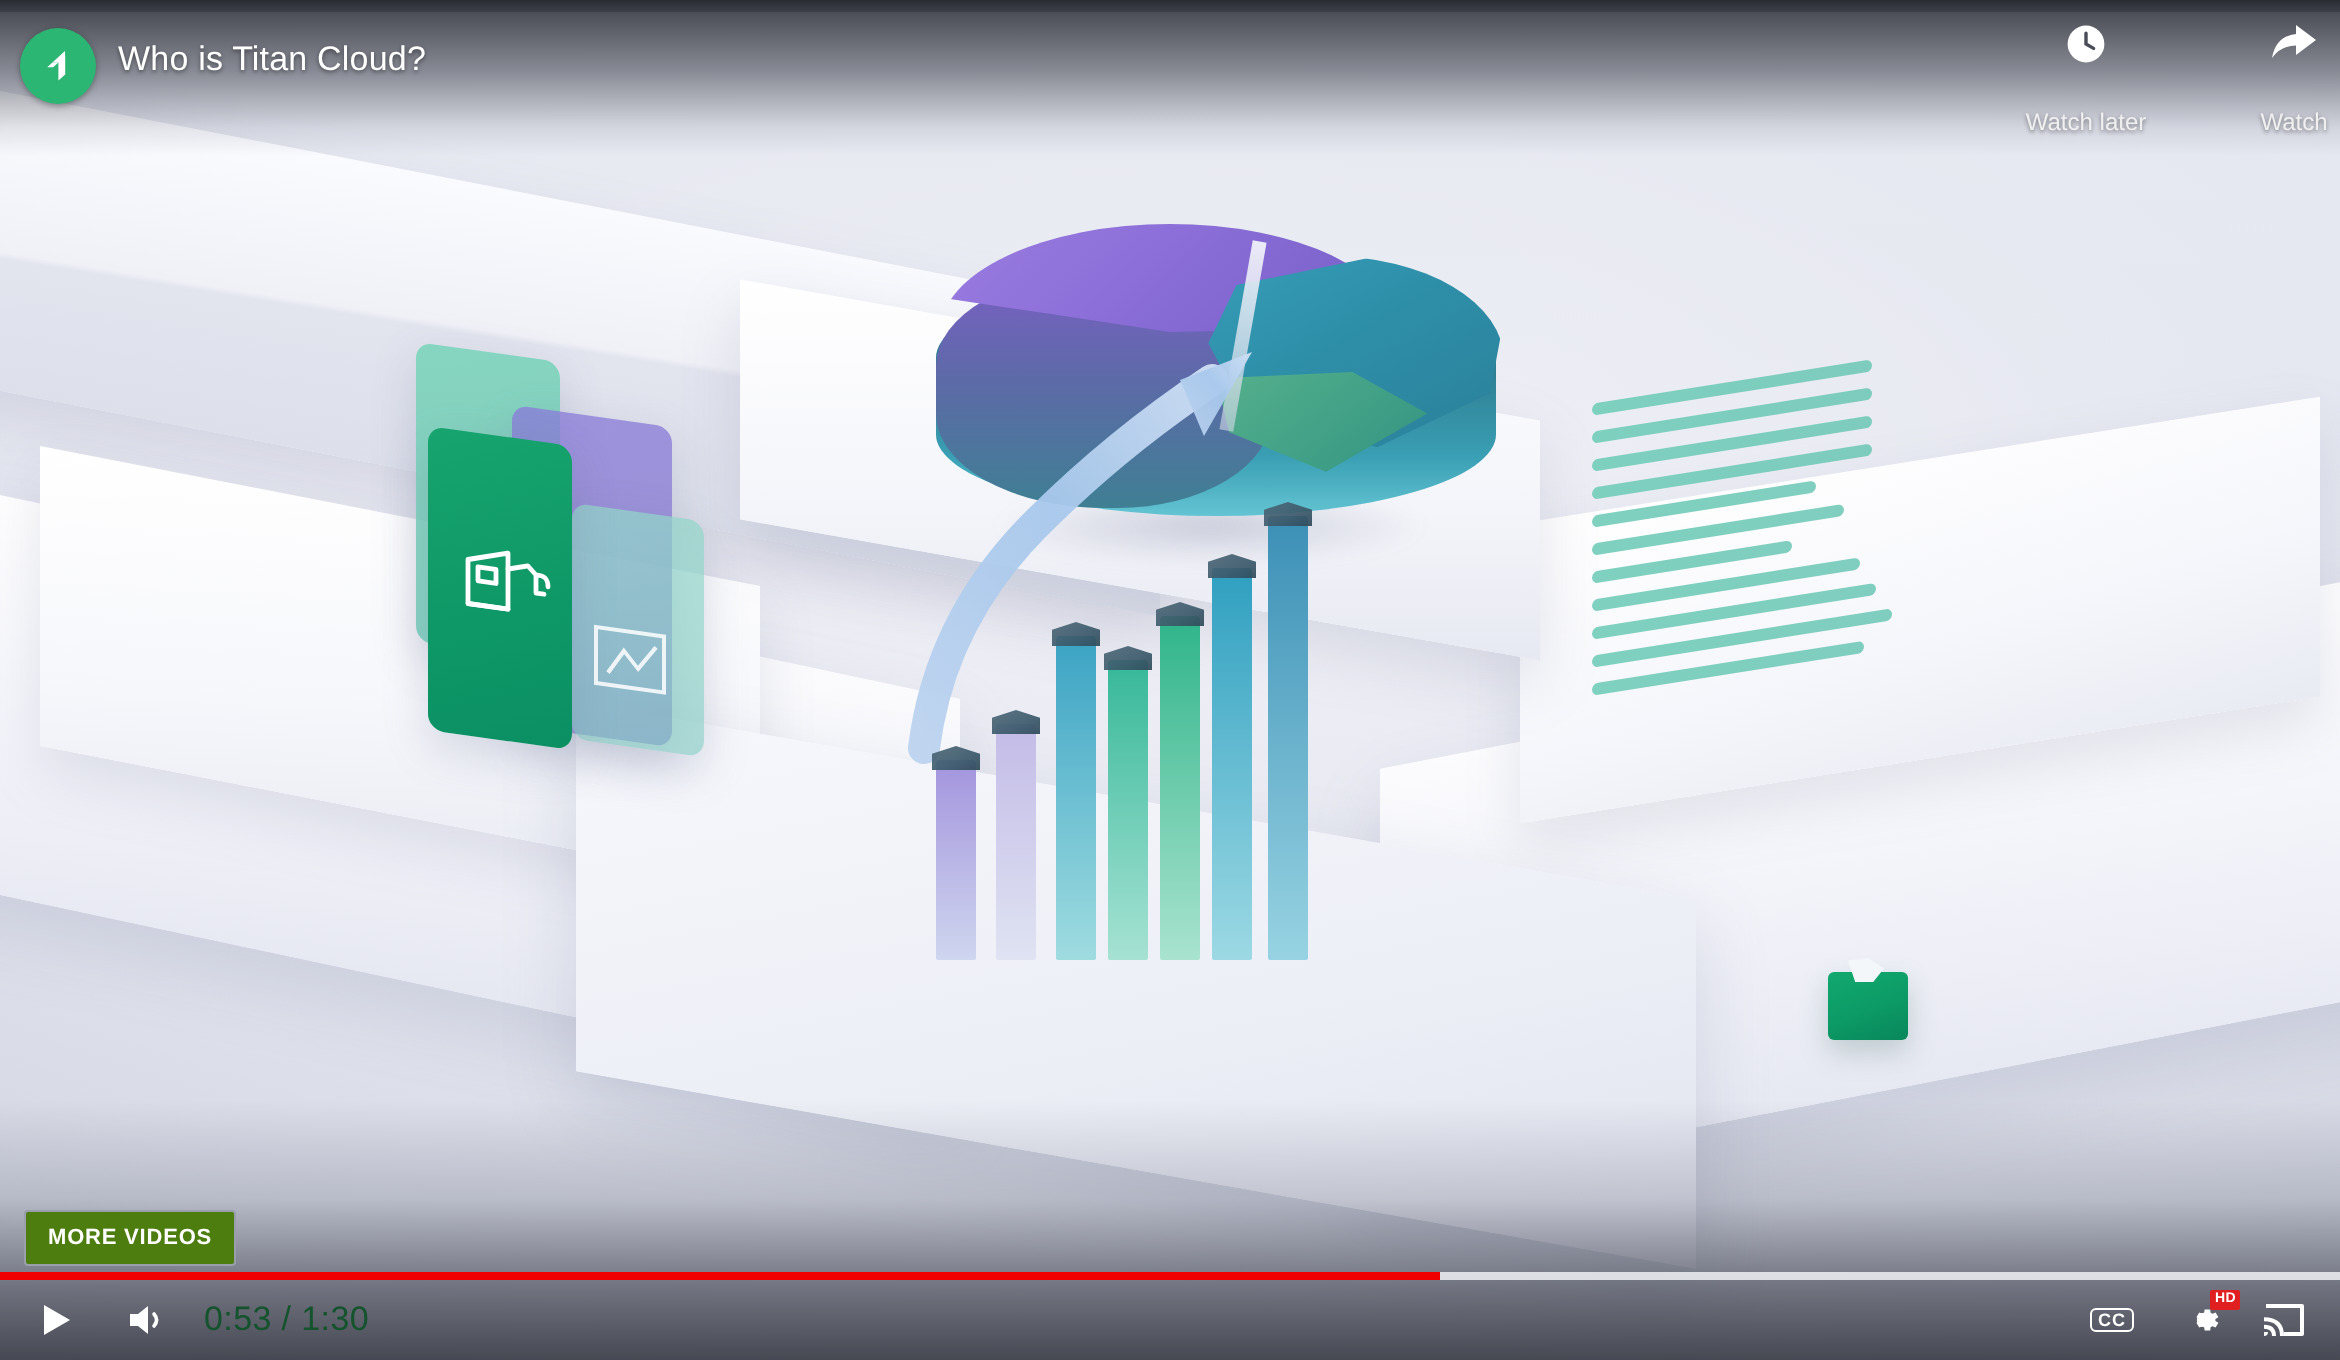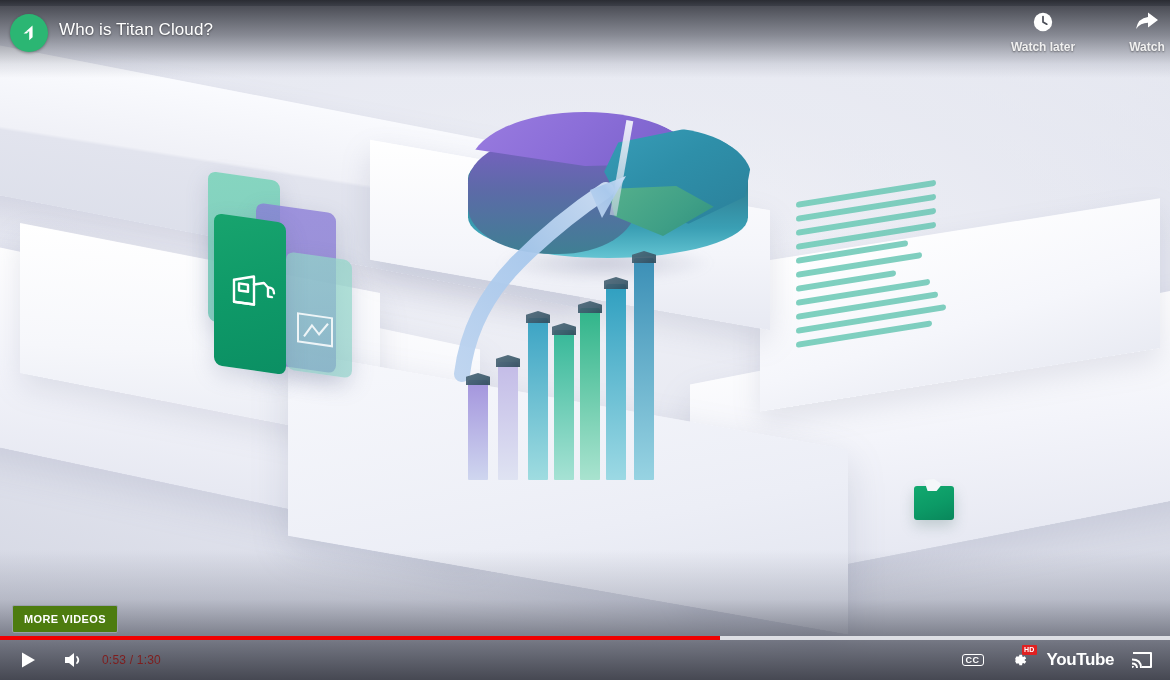--- a/index.html
+++ b/index.html
@@ -285,21 +285,21 @@
   }
   .top-action {
     display: flex; flex-direction: column; align-items: center;
     width: 78px;
     color: #f0f0f0;
     font-size: 12px;
     text-shadow: 0 1px 2px rgba(0,0,0,0.45);
     cursor: pointer;
   }
   .top-action .ta-icon { height: 24px; display: flex; align-items: center; justify-content: center; }
-  .top-action .ta-label { margin-top: 6px; white-space: nowrap; font-weight: bold; }
+  .top-action .ta-label { margin-top: 20px; white-space: nowrap; }
 
   .bottom-scrim {
     position: absolute; left: 0; bottom: 0; width: 100%; height: 130px;
     background: linear-gradient(180deg, rgba(120,124,140,0) 0%, rgba(104,108,124,0.28) 38%, rgba(74,77,89,0.72) 72%, rgba(58,60,70,0.92) 100%);
     z-index: 5;
   }
   .more-videos {
     position: absolute; left: 12px; bottom: 47px;
     z-index: 8;
     background: #4d7c0f;
@@ -331,22 +331,22 @@
     z-index: 8;
     display: flex; align-items: center;
     color: #fff;
   }
   .ctrl {
     display: flex; align-items: center; justify-content: center;
     height: 40px; min-width: 40px;
     cursor: pointer;
   }
   .time-display {
-    color: #7f1d1d;
-    font-size: 12px;
+    color: #14532d;
+    font-size: 17px;
     margin-left: 8px;
     letter-spacing: .2px;
     white-space: nowrap;
   }
   .ctrl-spacer { flex: 1; }
   .cc-btn {
     border: 1.5px solid #ffffff;
     border-radius: 3px;
     padding: 1px 3px;
     font-size: 9px;
@@ -522,23 +522,20 @@
     <div class="ctrl">
       <span class="cc-btn">CC</span>
     </div>
     <div class="ctrl gear-wrap" style="margin-left:6px;">
       <svg width="20" height="20" viewBox="0 0 20 20">
         <path fill="#ffffff" d="M10 6.4a3.6 3.6 0 1 0 0 7.2 3.6 3.6 0 0 0 0-7.2zm0 5.4a1.8 1.8 0 1 1 0-3.6 1.8 1.8 0 0 1 0 3.6z"></path>
         <path fill="#ffffff" d="M17.2 11.4l-1.5-.9a5.9 5.9 0 0 0 0-1l1.5-.9-1.4-2.4-1.6.7a6 6 0 0 0-.9-.5l-.2-1.7h-2.8l-.2 1.7a6 6 0 0 0-.9.5l-1.6-.7-1.4 2.4 1.5.9a5.9 5.9 0 0 0 0 1l-1.5.9 1.4 2.4 1.6-.7c.3.2.6.4.9.5l.2 1.7h2.8l.2-1.7c.3-.1.6-.3.9-.5l1.6.7z"></path>
       </svg>
       <span class="hd-badge">HD</span>
     </div>
-    <div class="ctrl" style="min-width:auto; padding:0 8px;">
-      <span class="yt-word">YouTube</span>
-    </div>
     <div class="ctrl" style="margin-right:8px;">
       <svg width="22" height="18" viewBox="0 0 22 18">
         <path d="M2 2 L20 2 L20 16 L11 16" fill="none" stroke="#ffffff" stroke-width="2" stroke-linejoin="round"></path>
         <path d="M1 16 A1 1 0 0 0 2 15" fill="none" stroke="#ffffff" stroke-width="2"></path>
         <path d="M1 12.4 Q6 12.4 6 17" fill="none" stroke="#ffffff" stroke-width="2"></path>
         <path d="M1 8.6 Q10 8.6 10 17" fill="none" stroke="#ffffff" stroke-width="2"></path>
       </svg>
     </div>
   </div>
 

